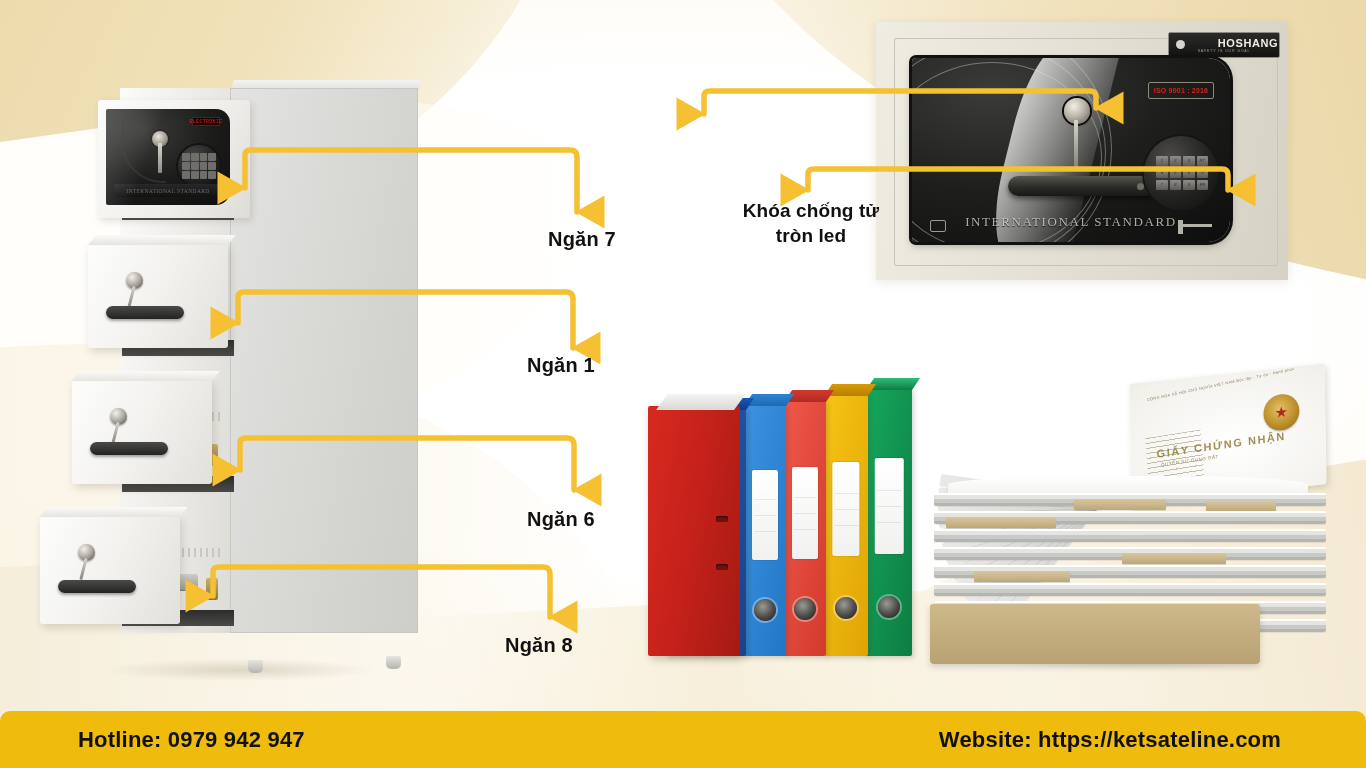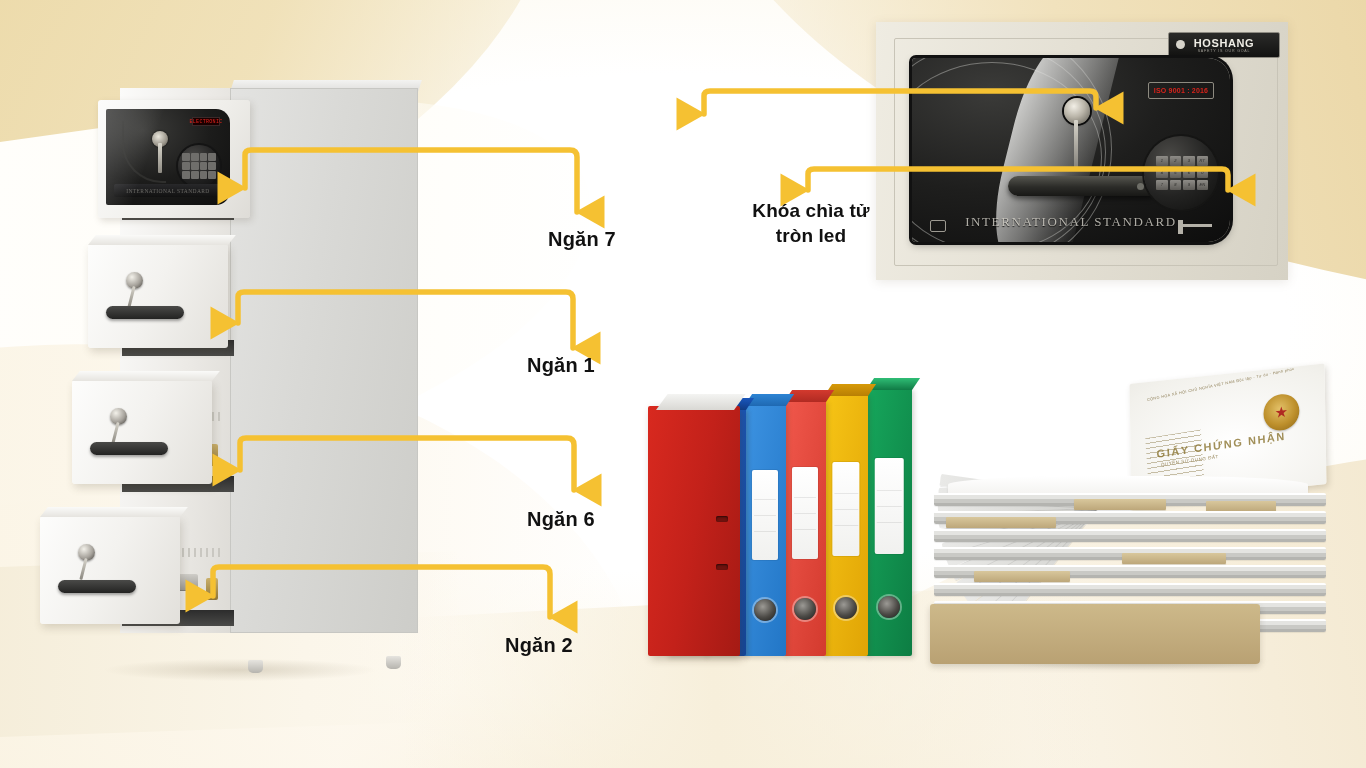--- a/index.html
+++ b/index.html
@@ -273,21 +273,21 @@
     background:
       linear-gradient(90deg,#b4b1a8 0 5px, transparent 5px 100%),
       linear-gradient(180deg,transparent 0 4px,#b4b1a8 4px 7px, transparent 7px 100%);
   }
   .safe-brand{
     position:absolute; right:8px; top:10px; width:112px; height:26px;
     background:linear-gradient(180deg,#2b2b29,#121211);
     border:1px solid #8e8b82; border-radius:2px;
     display:flex; flex-direction:column; align-items:center; justify-content:center;
   }
-  .safe-brand .bn{ color:#f0eee6; font-size:11px; font-weight:bold; letter-spacing:.6px; }
+  .safe-brand .bn{ color:#f0eee6; font-size:11px; font-weight:bold; letter-spacing:.6px;padding-left:48px; }
   .safe-brand .bs{ color:#a09d95; font-size:3.6px; letter-spacing:.8px; }
   .safe-brand .bdot{
     position:absolute; left:7px; top:7px; width:9px; height:9px; border-radius:50%;
     background:#d7d4cb;
   }
 
   
   #binders{ position:absolute; left:648px; top:356px; width:330px; height:300px; }
   .binder{
     position:absolute; bottom:0;
@@ -688,19 +688,23 @@
       <path d="M240,470 L240,443 Q240,438 246,438 L567,438 Q574,438 574,445 L574,490"></path>
       <path d="M213,596 L213,572 Q213,567 219,567 L543,567 Q550,567 550,574 L550,617"></path>
       <path d="M704,114 L704,96 Q704,91 710,91 L1090,91 Q1096,91 1096,97 L1096,108"></path>
       <path d="M808,190 L808,174 Q808,169 814,169 L1222,169 Q1228,169 1228,175 L1228,190"></path>
     </g>
   </svg>
 
   <div class="callout ngan" style="left:548px; top:226px;">Ngăn 7</div>
   <div class="callout ngan" style="left:527px; top:352px;">Ngăn 1</div>
   <div class="callout ngan" style="left:527px; top:506px;">Ngăn 6</div>
-  <div class="callout ngan" style="left:505px; top:632px;">Ngăn 2</div>
-
-  <div class="callout lock" style="left:727px; top:198px; width:168px;">Khóa chìa tử
+  <div class="callout ngan" style="left:505px; top:632px;">Ngăn 8</div>
+
+  <div class="callout lock" style="left:727px; top:198px; width:168px;">Khóa chống tử
 tròn led</div>
 
+  <div id="footer">
+    <div class="f-left">Hotline: 0979 942 947</div>
+    <div class="f-right">Website: https://ketsateline.com</div>
+  </div>
 
 </div>
 
 </body></html>

